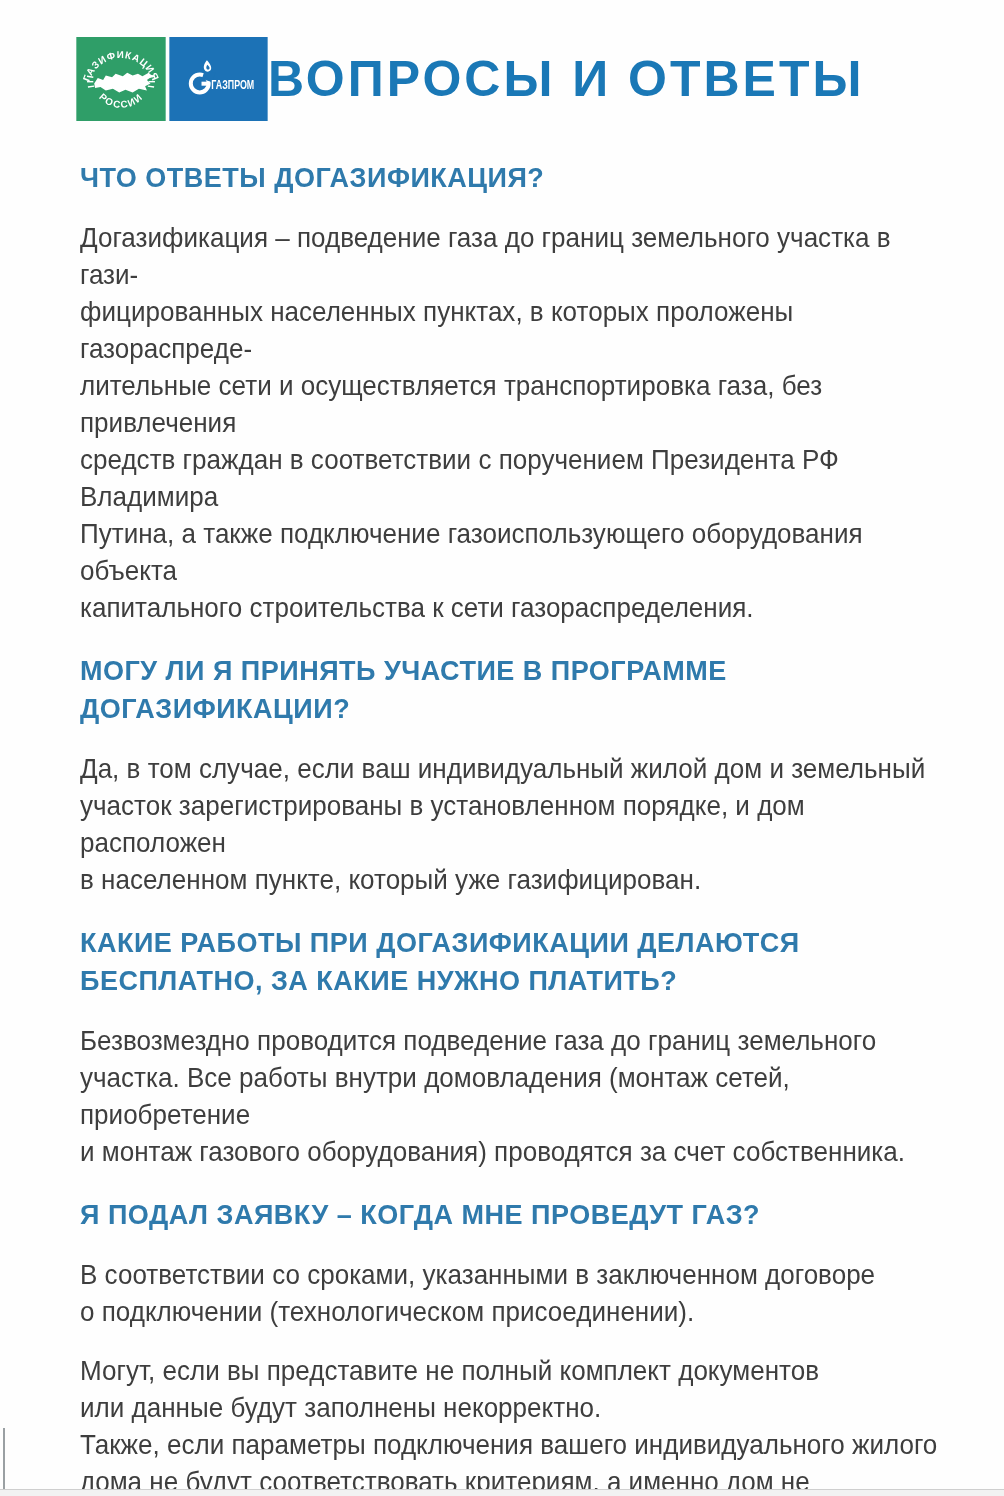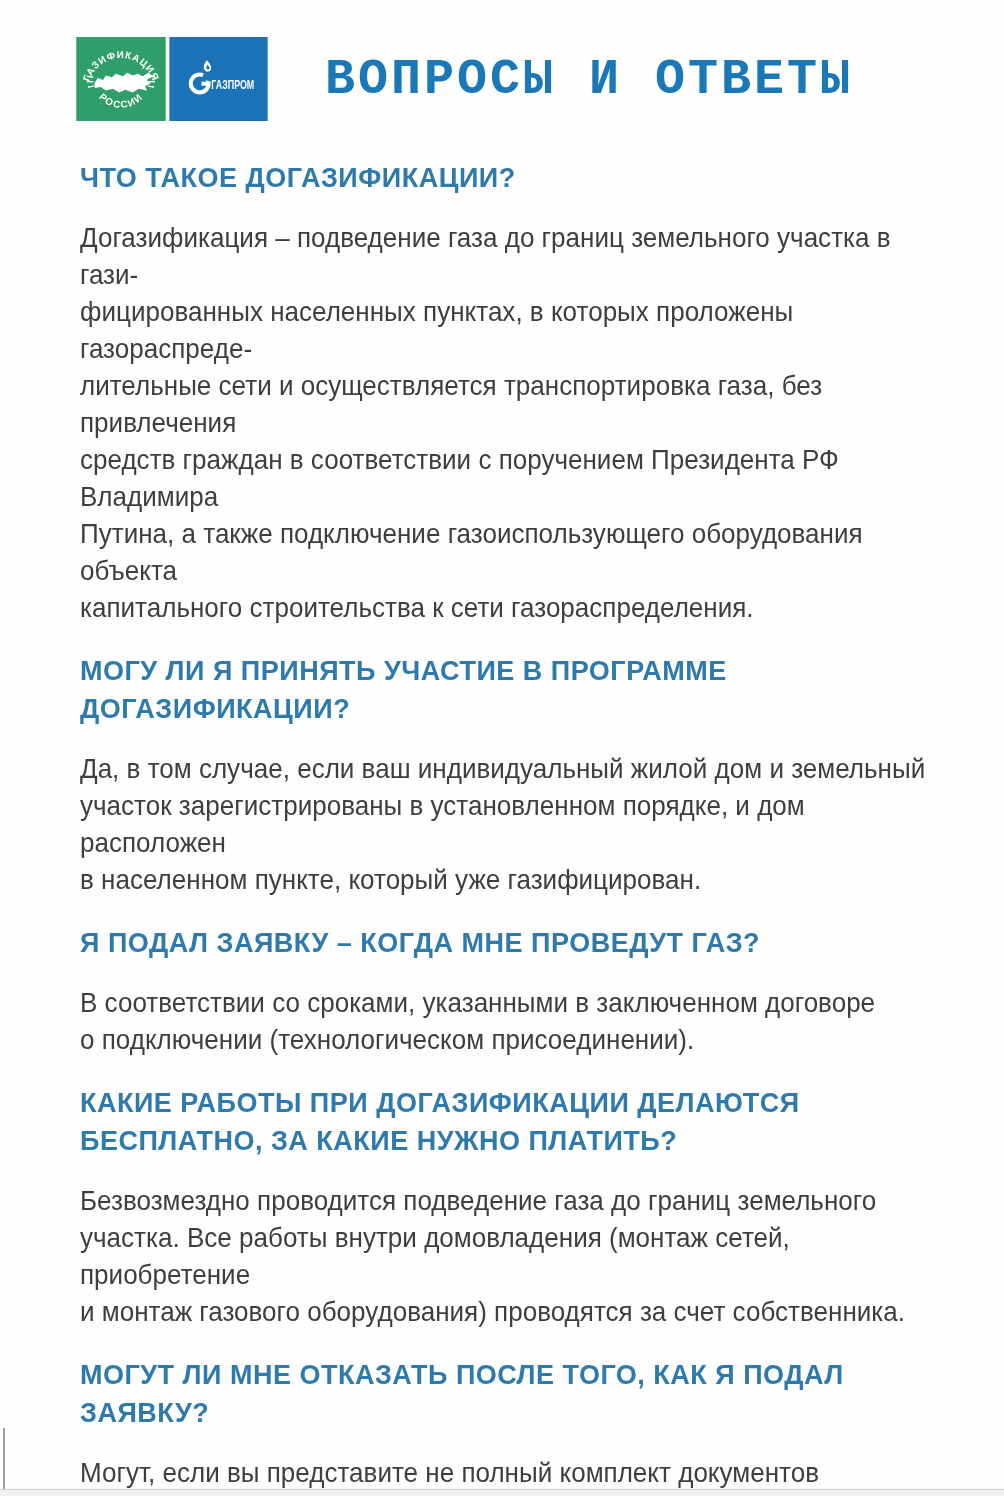--- a/index.html
+++ b/index.html
@@ -24,28 +24,26 @@
   .logos {
     display: flex;
     gap: 3px;
     flex: 0 0 auto;
   }
   .logo-green { width: 90px; height: 84px; display: block; }
   .logo-blue  { width: 99px; height: 84px; display: block; }
 
   .page-title {
     flex: 1;
-    text-align: center;
     padding-right: 24px;
     font-size: 50px;
     font-weight: bold;
     letter-spacing: 3px;
     color: #1a78b6;
     white-space: nowrap;
-    font-family: Liberation Mono, monospace;
   }
 
   
   .faq {
     padding: 0 70px 0 80px;
   }
   .faq-question {
     margin-top: 26px;
     font-size: 27px;
     font-weight: bold;
@@ -139,54 +137,52 @@
         <text x="47" y="58" font-family="Liberation Sans, sans-serif" font-size="14" font-weight="bold" fill="#ffffff" textLength="48" lengthAdjust="spacingAndGlyphs">ГАЗПРОМ</text>
       </svg>
     </div>
 
     <h1 class="page-title">ВОПРОСЫ И ОТВЕТЫ</h1>
   </header>
 
   <main class="faq">
 
     <section class="faq-section">
-      <h2 class="faq-question">ЧТО ТАКОЕ ДОГАЗИФИКАЦИИ?</h2>
+      <h2 class="faq-question">ЧТО ОТВЕТЫ ДОГАЗИФИКАЦИЯ?</h2>
       <p class="faq-answer">Догазификация – подведение газа до границ земельного участка в гази-
 фицированных населенных пунктах, в которых проложены газораспреде-
 лительные сети и осуществляется транспортировка газа, без привлечения
 средств граждан в соответствии с поручением Президента РФ Владимира
 Путина, а также подключение газоиспользующего оборудования объекта
 капитального строительства к сети газораспределения.</p>
     </section>
 
     <section class="faq-section">
       <h2 class="faq-question">МОГУ ЛИ Я ПРИНЯТЬ УЧАСТИЕ В ПРОГРАММЕ
 ДОГАЗИФИКАЦИИ?</h2>
       <p class="faq-answer">Да, в том случае, если ваш индивидуальный жилой дом и земельный
 участок зарегистрированы в установленном порядке, и дом расположен
 в населенном пункте, который уже газифицирован.</p>
     </section>
 
     <section class="faq-section">
-      <h2 class="faq-question">Я ПОДАЛ ЗАЯВКУ – КОГДА МНЕ ПРОВЕДУТ ГАЗ?</h2>
-      <p class="faq-answer">В соответствии со сроками, указанными в заключенном договоре
-о подключении (технологическом присоединении).</p>
-    </section>
-
-    <section class="faq-section">
       <h2 class="faq-question">КАКИЕ РАБОТЫ ПРИ ДОГАЗИФИКАЦИИ ДЕЛАЮТСЯ
 БЕСПЛАТНО, ЗА КАКИЕ НУЖНО ПЛАТИТЬ?</h2>
       <p class="faq-answer">Безвозмездно проводится подведение газа до границ земельного
 участка. Все работы внутри домовладения (монтаж сетей, приобретение
 и монтаж газового оборудования) проводятся за счет собственника.</p>
     </section>
 
     <section class="faq-section">
-      <h2 class="faq-question">МОГУТ ЛИ МНЕ ОТКАЗАТЬ ПОСЛЕ ТОГО, КАК Я ПОДАЛ
-ЗАЯВКУ?</h2>
+      <h2 class="faq-question">Я ПОДАЛ ЗАЯВКУ – КОГДА МНЕ ПРОВЕДУТ ГАЗ?</h2>
+      <p class="faq-answer">В соответствии со сроками, указанными в заключенном договоре
+о подключении (технологическом присоединении).</p>
+    </section>
+
+    <section class="faq-section">
       <p class="faq-answer">Могут, если вы представите не полный комплект документов
 или данные будут заполнены некорректно.
 Также, если параметры подключения вашего индивидуального жилого
 дома не будут соответствовать критериям, а именно дом не зарегистри-
 рован или расположен в негазифицированном населенном пункте.</p>
     </section>
 
   </main>
 
   <div class="next-page-left-edge"></div>

